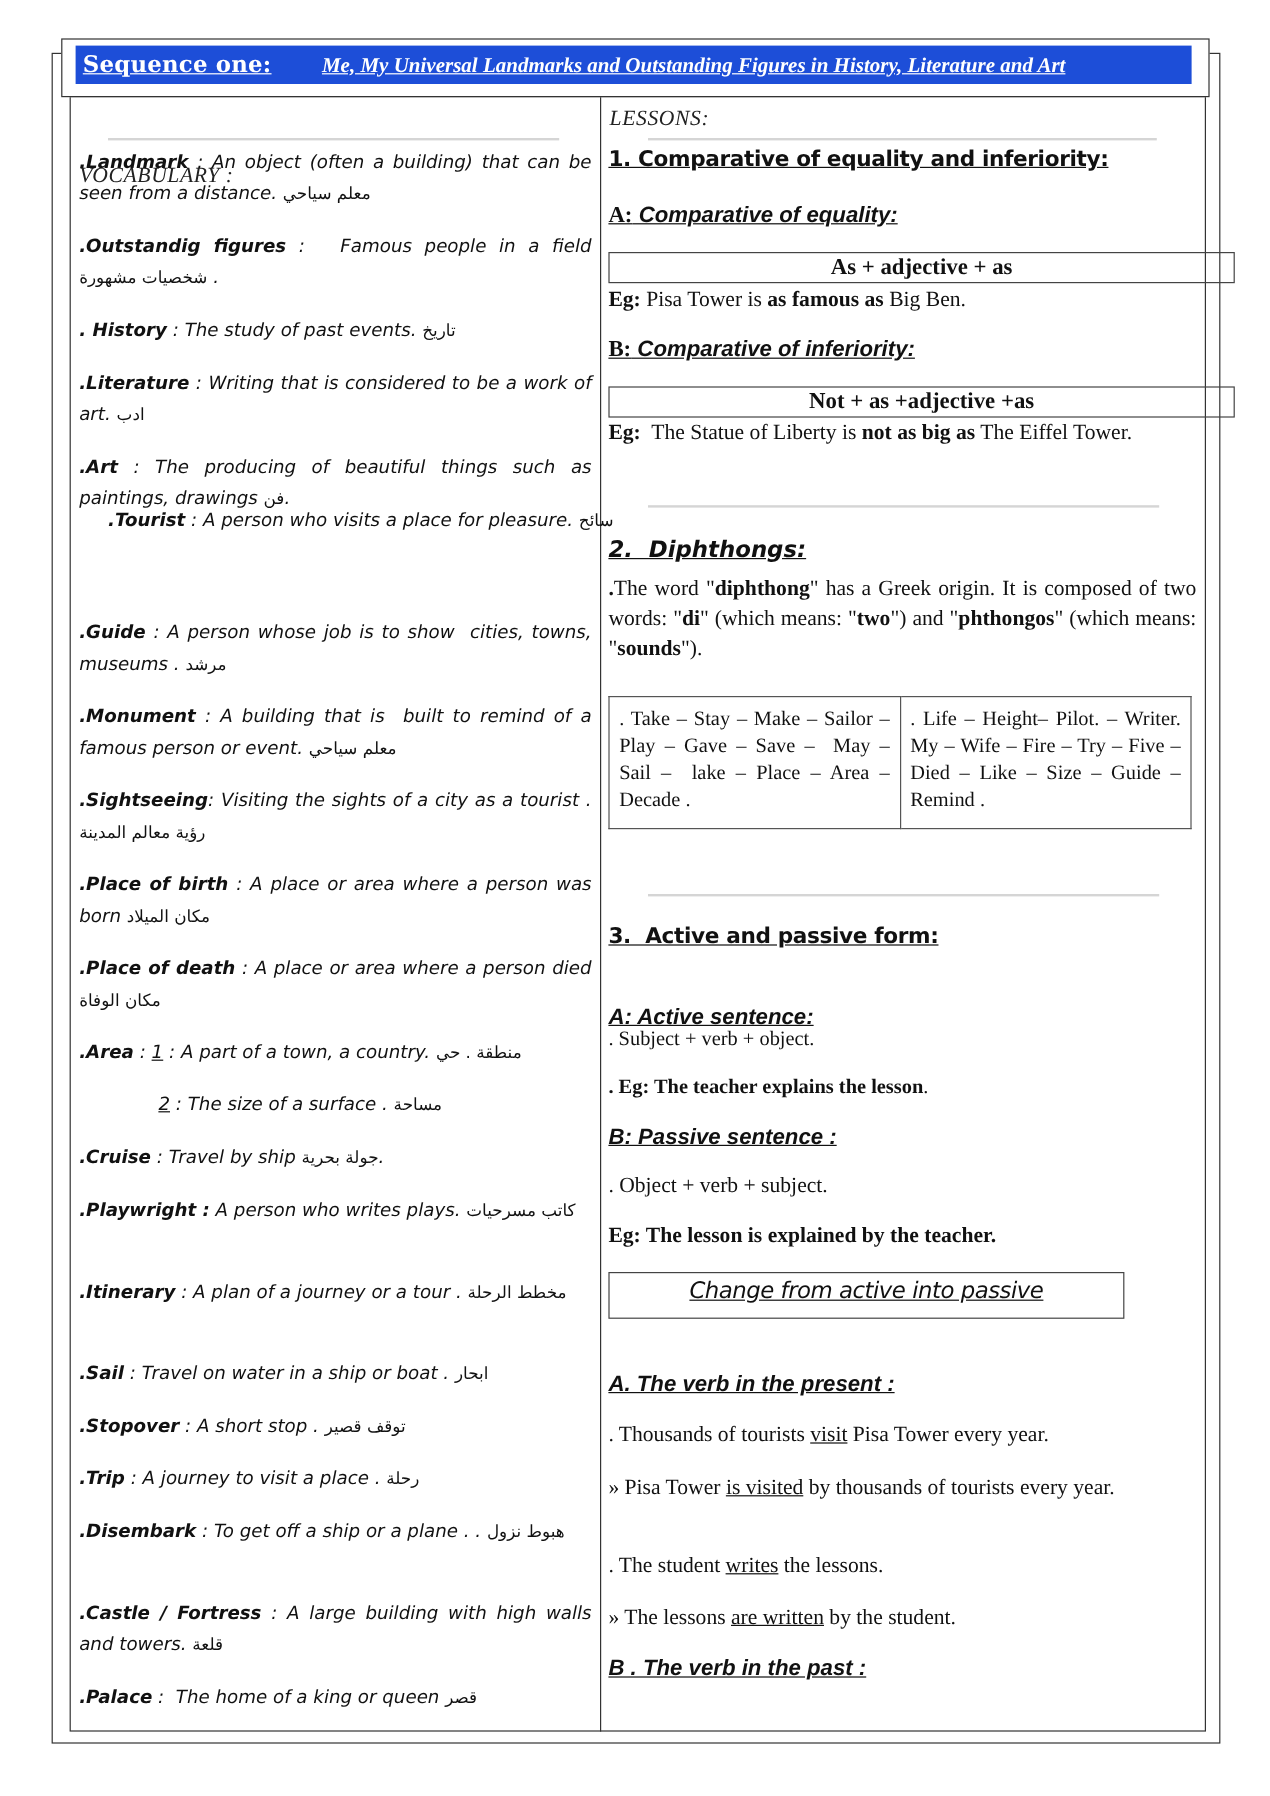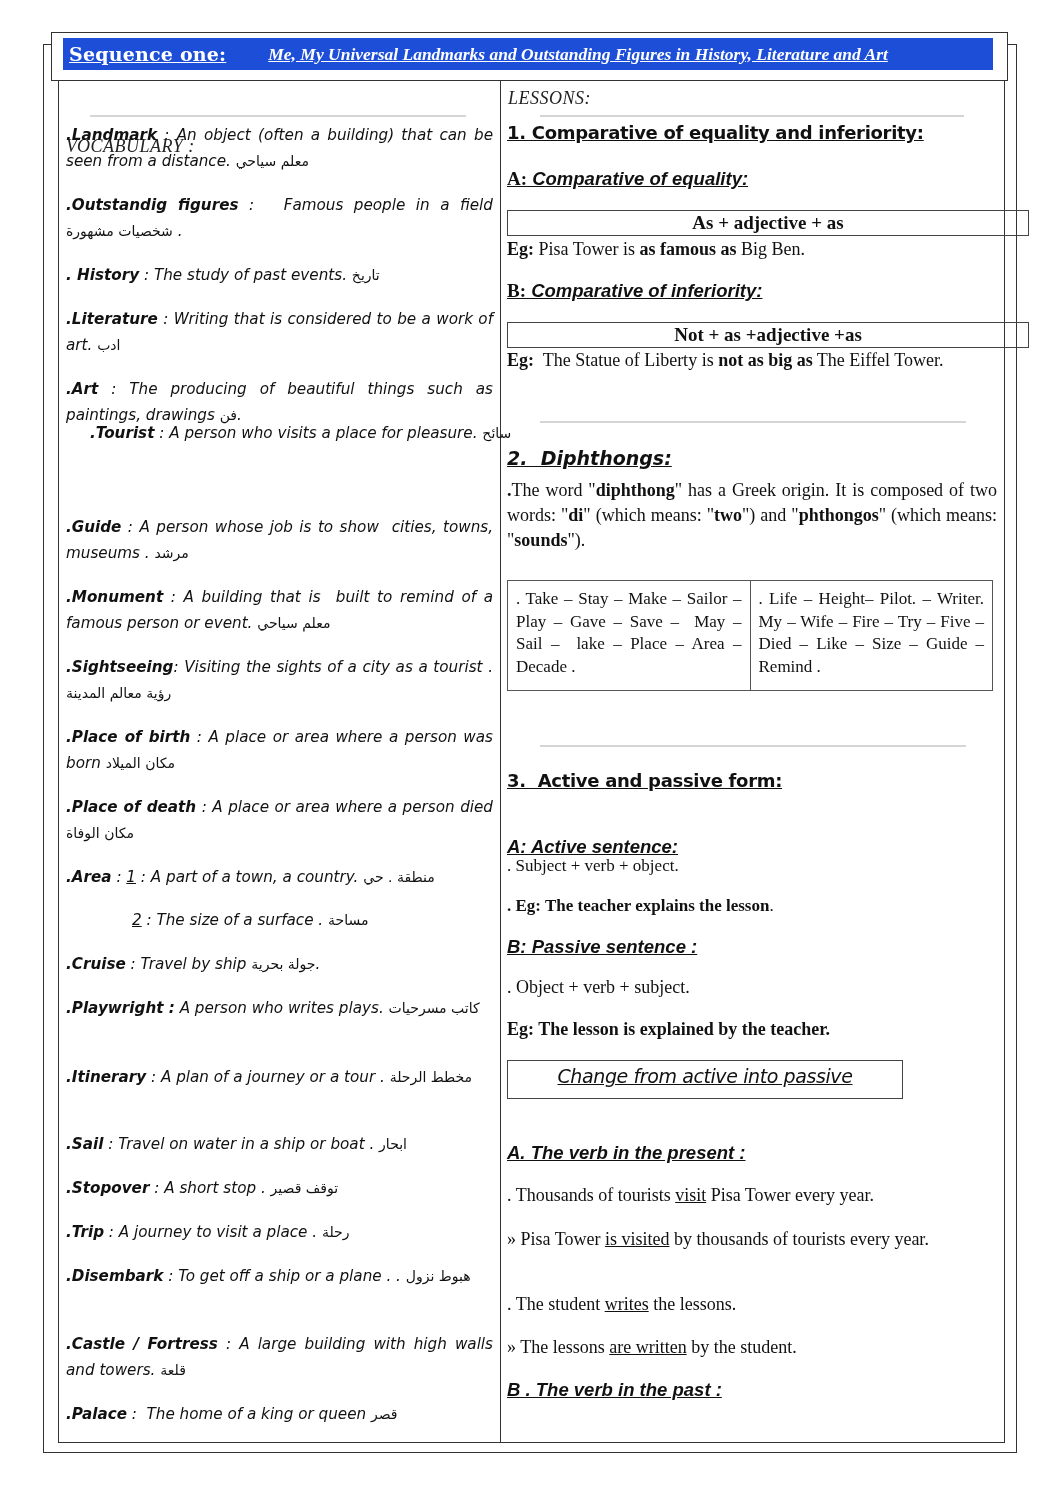--- a/index.html
+++ b/index.html
@@ -28,21 +28,21 @@
   .h-comic { font-family:"DejaVu Sans", sans-serif; font-weight:bold; font-size:18px; text-decoration:underline; letter-spacing:-0.3px; }
   .h-sub { font-family:"Liberation Sans", sans-serif; font-weight:bold; font-style:italic; font-size:18.5px; text-decoration:underline; }
   .formula-box { position:absolute; left:507px; width:522px; height:26px; border:1.5px solid #444; box-sizing:border-box; text-align:center; font-family:"Liberation Serif", serif; font-weight:bold; font-size:19px; line-height:23px; }
   .justify { text-align:justify; line-height:25px; }
 
   table.diph { position:absolute; left:507px; top:580px; width:486px; border-collapse:collapse; font-family:"Liberation Serif", serif; }
   table.diph th, table.diph td { border:1.5px solid #555; }
   table.diph th { font-size:21px; font-weight:bold; height:28px; padding:0; }
   table.diph td { font-size:17px; line-height:22.5px; vertical-align:top; padding:7px 8px 12px 8px; text-align:justify; width:50%; }
 
-  .change-box { position:absolute; left:507px; top:1060px; width:396px; height:39px; border:1.5px solid #444; box-sizing:border-box; text-align:center; }
+  .change-box { position:absolute; left:507px; top:1060px; width:430px; height:39px; border:1.5px solid #444; box-sizing:border-box; text-align:center; }
   .change-text { font-family:"DejaVu Sans", sans-serif; font-style:italic; font-size:19px; text-decoration:underline; line-height:30px; letter-spacing:-0.4px; }
 </style>
 </head>
 <body>
 
 <div class="outer-frame"></div>
 <div class="inner-box"></div>
 <div class="col-divider"></div>
 
 <div class="title-box"></div>

